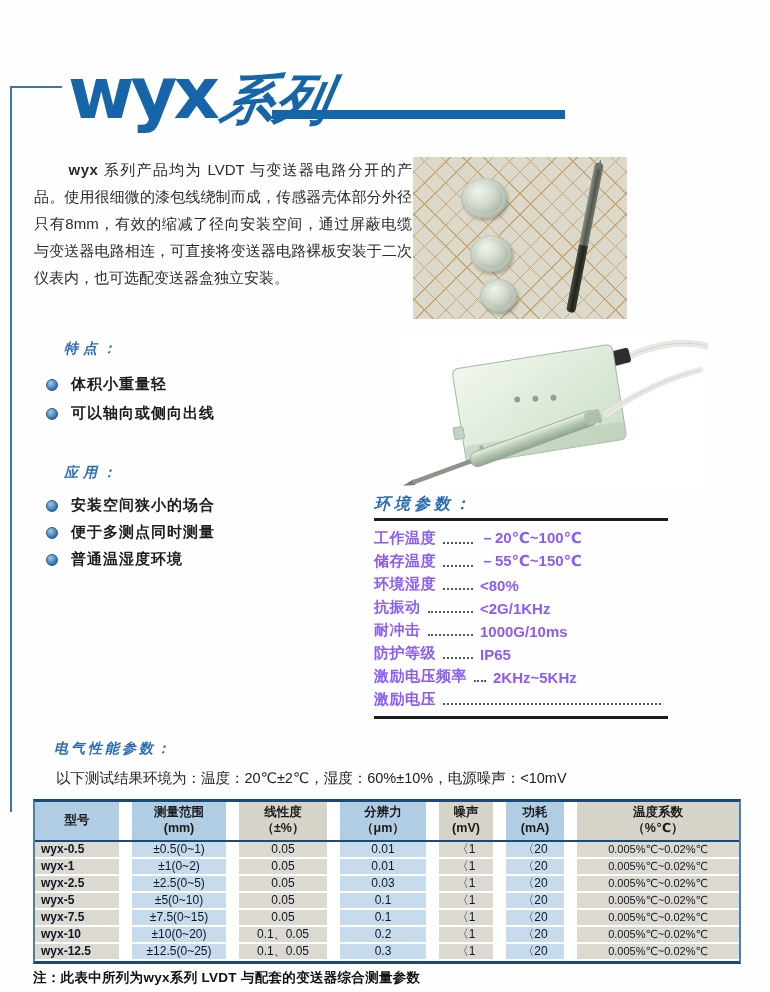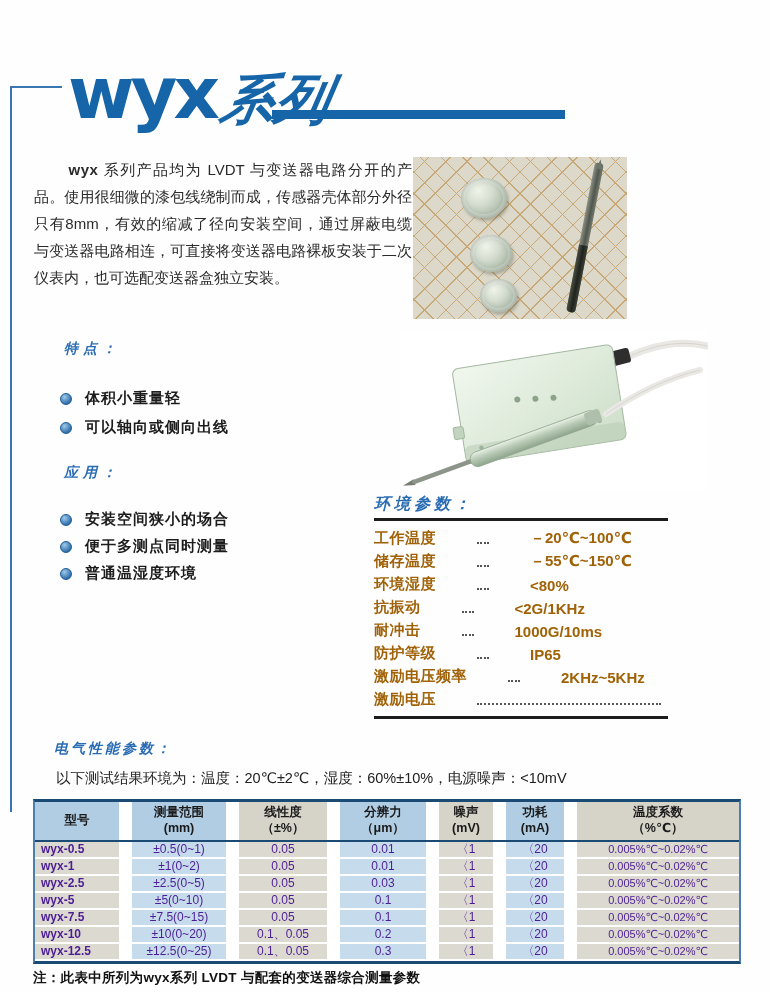--- a/index.html
+++ b/index.html
@@ -42,55 +42,55 @@
        background:linear-gradient(90deg,#4a4f45,#1f231c 55%,#3a3f36);}
 
   
   .sec-head{position:absolute;font-family:"DejaVu Serif","Liberation Serif",serif;font-style:italic;
             font-weight:bold;color:#2a6cb4;font-size:14px;letter-spacing:5px;text-align:right;}
   .feat-head{left:64px;top:340px;}
   .app-head{left:64px;top:464px;font-family:Liberation Serif, serif;}
   .elec-head{left:54px;top:740px;letter-spacing:3px;}
 
   
-  .bullets{position:absolute;list-style:none;margin:14px;padding:0;font-family:Liberation Serif, serif;}
+  .bullets{position:absolute;list-style:none;margin:0;padding:0;font-family:Liberation Serif, serif;}
   .feat-list{left:46px;top:370px;}
   .app-list{left:46px;top:492px;}
   .bullets li{display:flex;align-items:center;height:29px;font-size:15px;font-weight:600;color:#1c1c1c;letter-spacing:1px;}
   .app-list li{height:27px;}
   .dot{width:10px;height:10px;border-radius:50%;margin-right:13px;flex:0 0 auto;
        background:radial-gradient(circle at 35% 30%,#9ec9ea,#2c6ca8 75%);border:1px solid #1d5c96;}
 
   
   .photo2{position:absolute;left:400px;top:330px;width:308px;height:160px;overflow:hidden;background:#fff;}
 
   
   .env{position:absolute;left:374px;top:494px;width:294px;}
   .env-head{font-family:"DejaVu Serif","Liberation Serif",serif;font-style:italic;font-weight:bold;
             color:#2a6cb4;font-size:16px;letter-spacing:4px;margin-bottom:3px;}
   .env-rule{height:3px;background:#1c1c1c;}
   .env-list{border-bottom:3px solid #1c1c1c;padding:4px 0 7px;}
-  .env-row{display:flex;align-items:flex-end;height:23px;font-size:15px;font-weight:bold;color:#a16207;gap:34px;}
+  .env-row{display:flex;align-items:flex-end;height:23px;font-size:15px;font-weight:bold;color:#8b5cf6;}
   .env-label{white-space:nowrap;letter-spacing:.5px;}
   .leader{flex:1;border-bottom:2px dotted #555;margin:0 7px 4px 7px;min-width:12px;}
   .env-value{width:188px;white-space:nowrap;font-weight:bold;}
 
   
   .cond{position:absolute;left:56px;top:769px;width:650px;font-size:14.5px;color:#222;}
 
   
   .spec-table{position:absolute;left:33px;top:799px;width:708px;display:grid;box-sizing:border-box;
       grid-template-columns:84px 13px 94px 13px 88px 13px 86px 13px 54px 13px 58px 13px 1fr;
       border-top:3px solid #1b4a75;border-bottom:3px solid #1b4a75;
       border-left:2px solid #4a7fae;border-right:2px solid #4a7fae;background:#fff;}
   .th{display:flex;flex-direction:column;justify-content:center;min-height:38px;
       font-size:12.5px;font-weight:bold;text-align:center;color:#1a1a1a;line-height:1.25;}
   .hd-sep{grid-column:1/-1;height:2px;background:#1b4a75;}
   .td{font-size:12px;line-height:15px;padding:0 2px;border-bottom:2px solid #fff;
-      text-align:center;color:#4c1d95;white-space:nowrap;}
+      text-align:center;color:#0f172a;white-space:nowrap;}
   .td.model{text-align:left;padding-left:6px;font-weight:bold;}
   .td.tiny{font-size:11px;}
   .gut-h{background:#fff;}
   .gut-b{background:#fff;border-bottom:2px solid #fff;}
   .tone-blue-h{background:#b0cde3;}
   .tone-gray-h{background:#d6d3c9;}
   .tone-blue{background:#c6dcec;}
   .tone-gray{background:#dcd9d0;}
 
   

